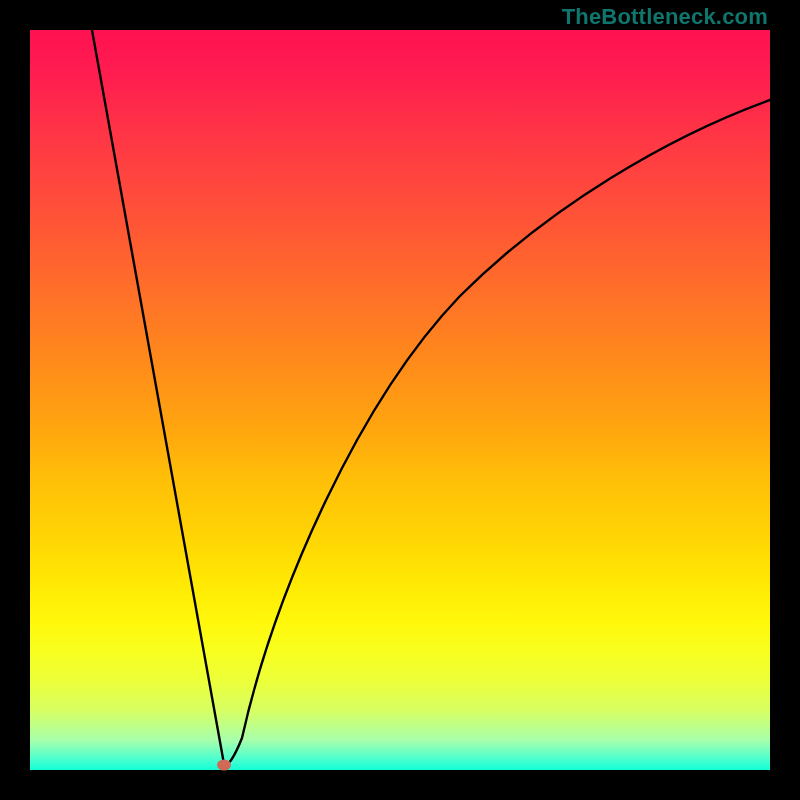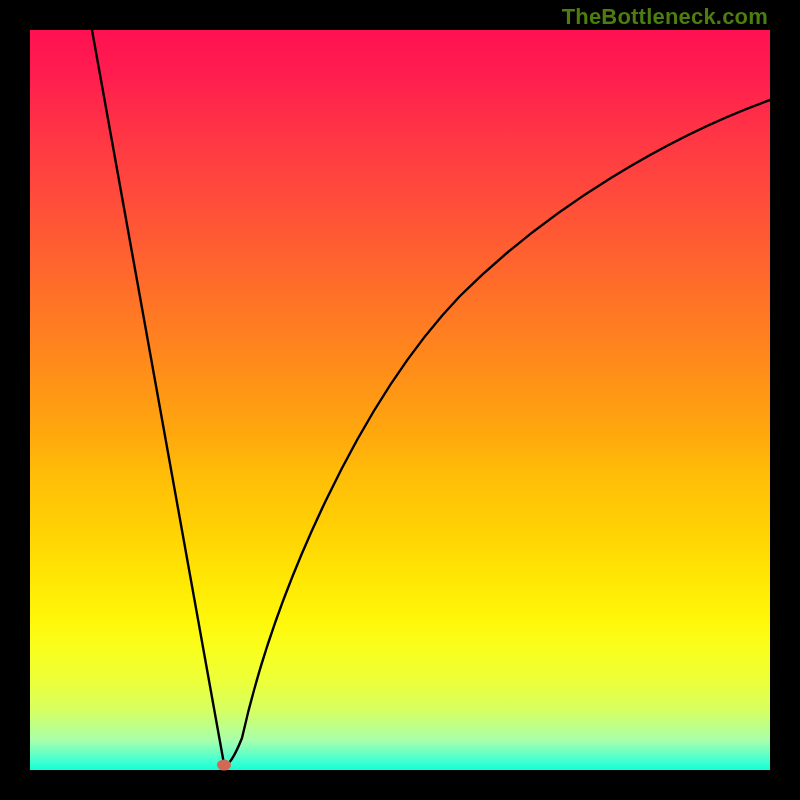--- a/index.html
+++ b/index.html
@@ -43,21 +43,21 @@
       #12ffd7 100%
     );
   }
   .attribution {
     position: absolute;
     top: 4px;
     right: 32px;
     font-family: Arial, Helvetica, sans-serif;
     font-size: 22px;
     font-weight: 600;
-    color: #4d7c0f;
+    color: #0f766e;
     letter-spacing: 0.2px;
   }
   svg.curve {
     position: absolute;
     inset: 0;
     width: 740px;
     height: 740px;
   }
   .marker {
     position: absolute;

